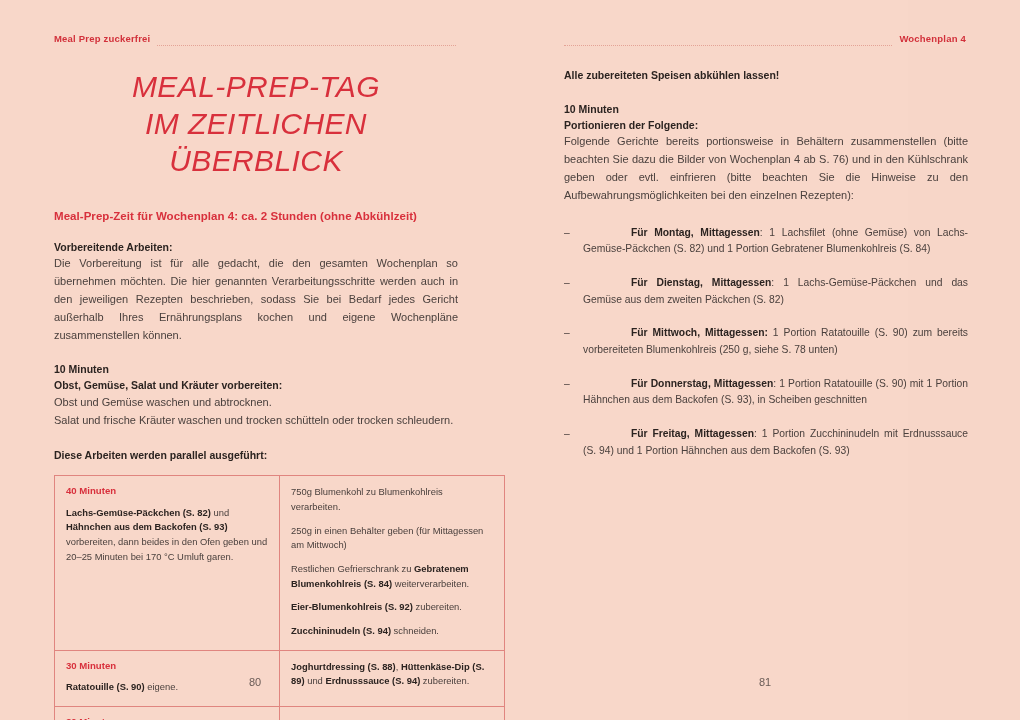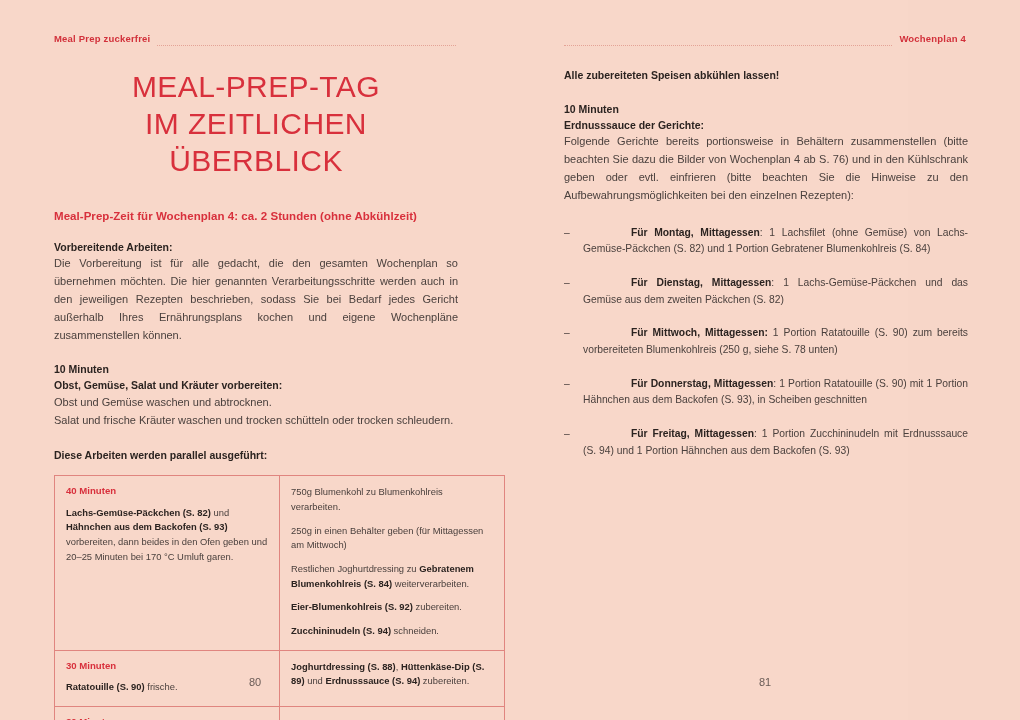--- a/index.html
+++ b/index.html
@@ -75,20 +75,21 @@
 
   
   .title {
     text-align: center;
     color: #d8303c;
     font-size: 30px;
     line-height: 1.24;
     font-weight: 400;
     letter-spacing: 0.4px;
     margin: 0;
+    font-style: italic;
   }
   .title .l2 { display: block; }
 
   .subtitle {
     color: #d8303c;
     font-size: 11.5px;
     font-weight: bold;
     letter-spacing: 0.05px;
     margin: 0;
   }
@@ -224,29 +225,29 @@
       <table class="plan-table">
         <tbody id="schedule-body">
             <tr>
               <td class="c1">
                 <p class="cell-head">40 Minuten</p>
                 <p class="cell-p"><b>Lachs-Gemüse-Päckchen (S. 82)</b><span> und </span><b>Hähnchen aus dem Backofen (S. 93)</b><span> vorbereiten, dann beides in den Ofen geben und 20–25 Minuten bei 170 °C Umluft garen.</span></p>
               </td>
               <td class="c2">
                 <p class="cell-p"><span>750g Blumenkohl zu Blumenkohlreis verarbeiten.</span></p>
                 <p class="cell-p"><span>250g in einen Behälter geben (für Mittagessen am Mittwoch)</span></p>
-                <p class="cell-p"><span>Restlichen Joghurtdressing zu </span><b>Gebratenem Blumenkohlreis (S. 84)</b><span> weiterverarbeiten.</span></p>
+                <p class="cell-p"><span>Restlichen Gefrierschrank zu </span><b>Gebratenem Blumenkohlreis (S. 84)</b><span> weiterverarbeiten.</span></p>
                 <p class="cell-p"><b>Eier-Blumenkohlreis (S. 92)</b><span> zubereiten.</span></p>
                 <p class="cell-p"><b>Zucchininudeln (S. 94)</b><span> schneiden.</span></p>
               </td>
             </tr>
             <tr>
               <td class="c1">
                 <p class="cell-head">30 Minuten</p>
-                <p class="cell-p"><b>Ratatouille (S. 90)</b><span> frische.</span></p>
+                <p class="cell-p"><b>Ratatouille (S. 90)</b><span> eigene.</span></p>
               </td>
               <td class="c2">
                 <p class="cell-p"><b>Joghurtdressing (S. 88)</b><span>, </span><b>Hüttenkäse-Dip (S. 89)</b><span> und </span><b>Erdnusssauce (S. 94)</b><span> zubereiten.</span></p>
               </td>
             </tr>
             <tr>
               <td class="c1">
                 <p class="cell-head">30 Minuten</p>
                 <p class="cell-p"><b>Hüttenkäsesalat (S. 86)</b><span>, </span><b>Nussigen, bunten Salat im Glas (S. 87)</b></p>
               </td>
@@ -267,21 +268,21 @@
       <span class="runhead-text">Wochenplan 4</span>
     </div>
 
     <div class="col" style="top: 68px;">
 
       <h3 class="sec">Alle zubereiteten Speisen abkühlen lassen!</h3>
 
       <div class="gap-18"></div>
 
       <h3 class="sec">10 Minuten</h3>
-      <h3 class="sec">Erdnusssauce der Gerichte:</h3>
+      <h3 class="sec">Portionieren der Folgende:</h3>
       <p class="body">Folgende Gerichte bereits portionsweise in Behältern zusammenstellen (bitte beachten Sie dazu die Bilder von Wochenplan 4 ab S. 76) und in den Kühlschrank geben oder evtl. einfrieren (bitte beachten Sie die Hinweise zu den Aufbewahrungsmöglichkeiten bei den einzelnen Rezepten):</p>
 
       <div class="gap-20"></div>
 
       <ul class="dashlist" id="dash-list">
           <li><span class="dash">–</span><b>Für Montag, Mittagessen</b><span>: 1 Lachsfilet (ohne Gemüse) von Lachs-Gemüse-Päckchen (S. 82) und 1 Portion Gebratener Blumenkohlreis (S. 84)</span></li>
           <li><span class="dash">–</span><b>Für Dienstag, Mittagessen</b><span>: 1 Lachs-Gemüse-Päckchen und das Gemüse aus dem zweiten Päckchen (S. 82)</span></li>
           <li><span class="dash">–</span><b>Für Mittwoch, Mittagessen:</b><span> 1 Portion Ratatouille (S. 90) zum bereits vorbereiteten Blumenkohlreis (250 g, siehe S. 78 unten)</span></li>
           <li><span class="dash">–</span><b>Für Donnerstag, Mittagessen</b><span>: 1 Portion Ratatouille (S. 90) mit 1 Portion Hähnchen aus dem Backofen (S. 93), in Scheiben geschnitten</span></li>
           <li><span class="dash">–</span><b>Für Freitag, Mittagessen</b><span>: 1 Portion Zucchininudeln mit Erdnusssauce (S. 94) und 1 Portion Hähnchen aus dem Backofen (S. 93)</span></li>

